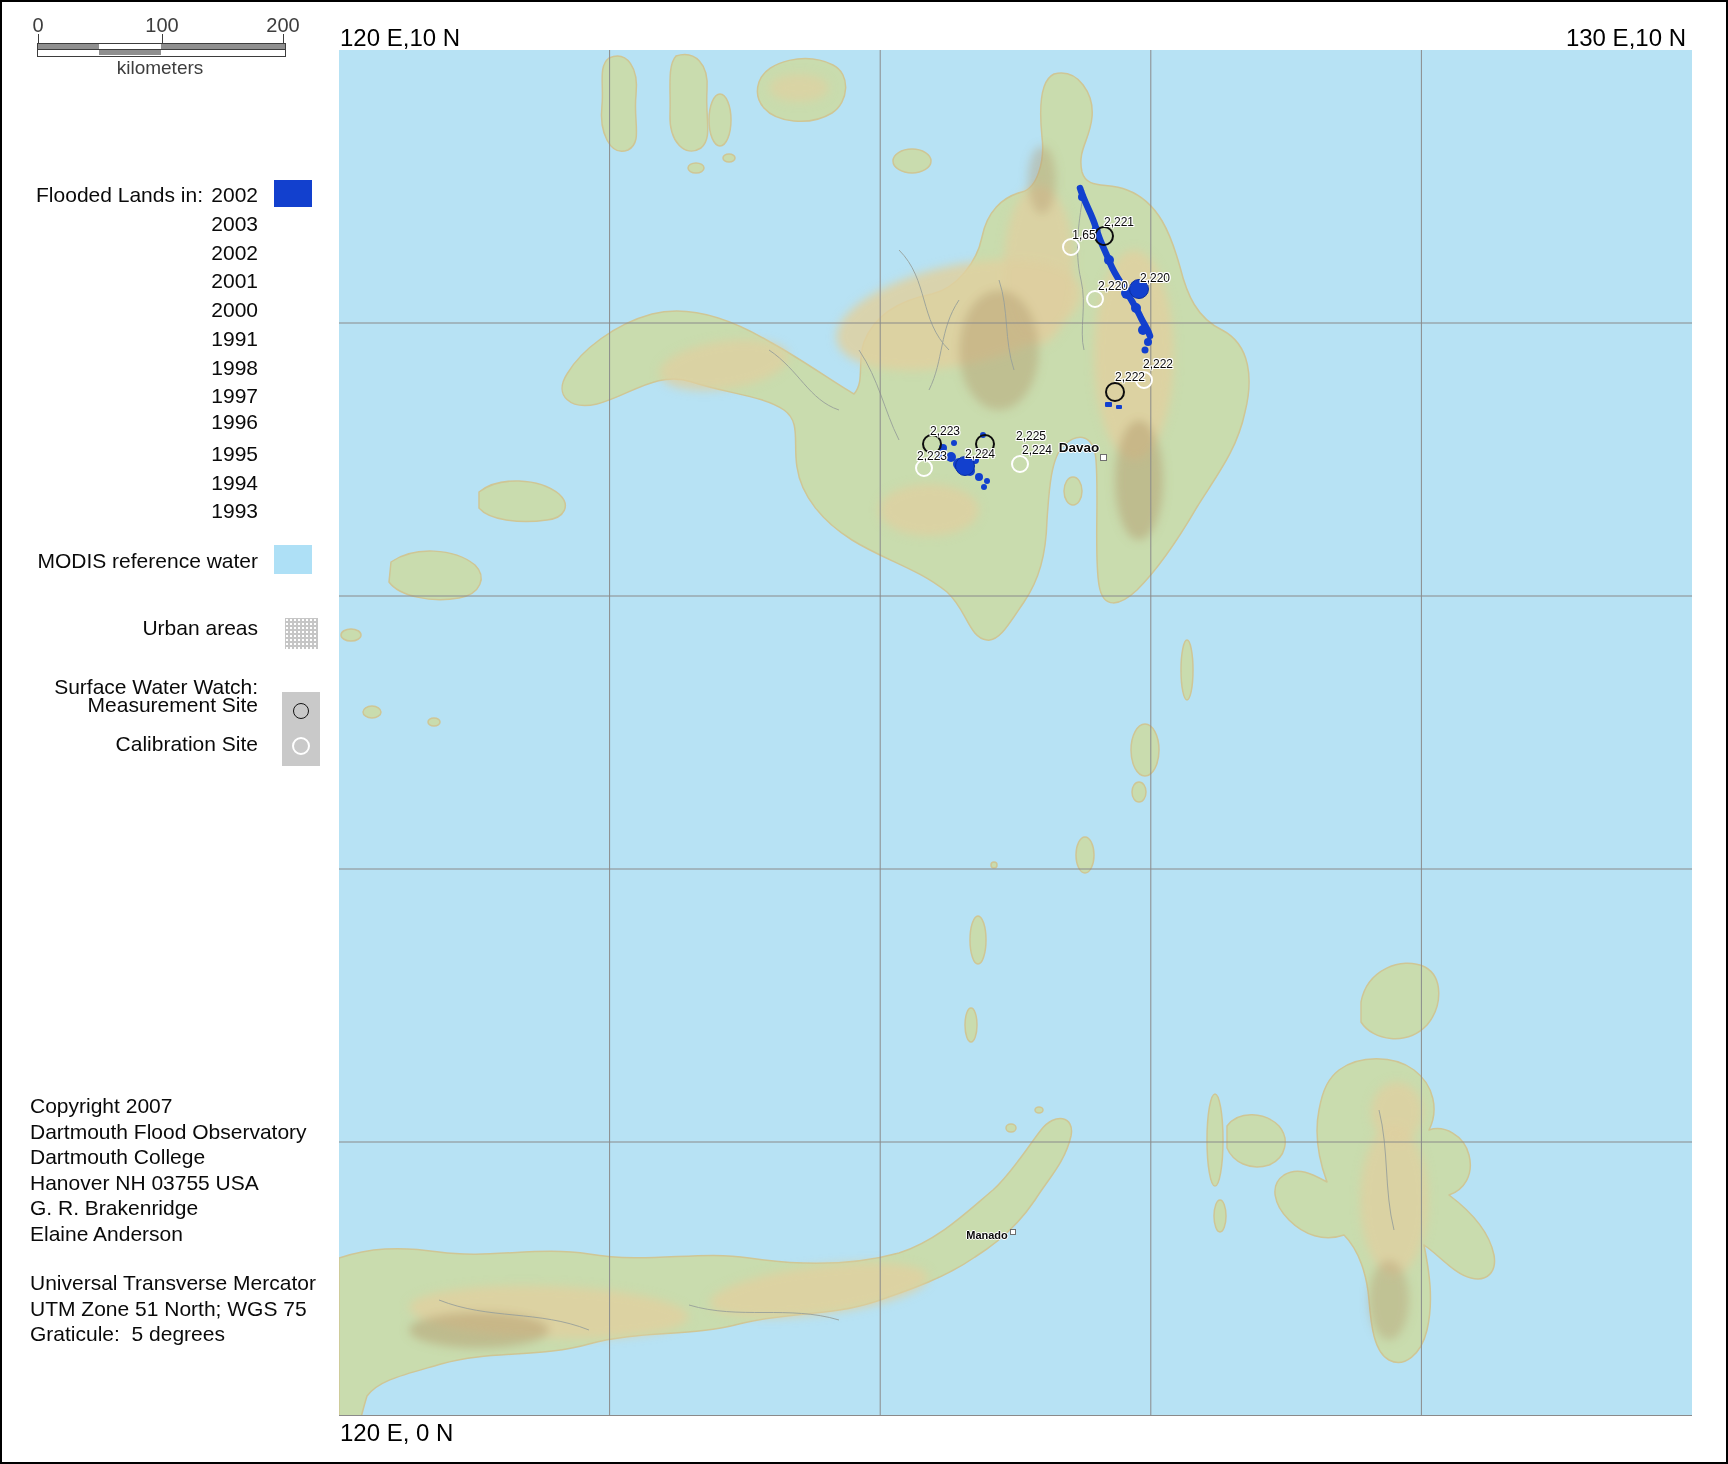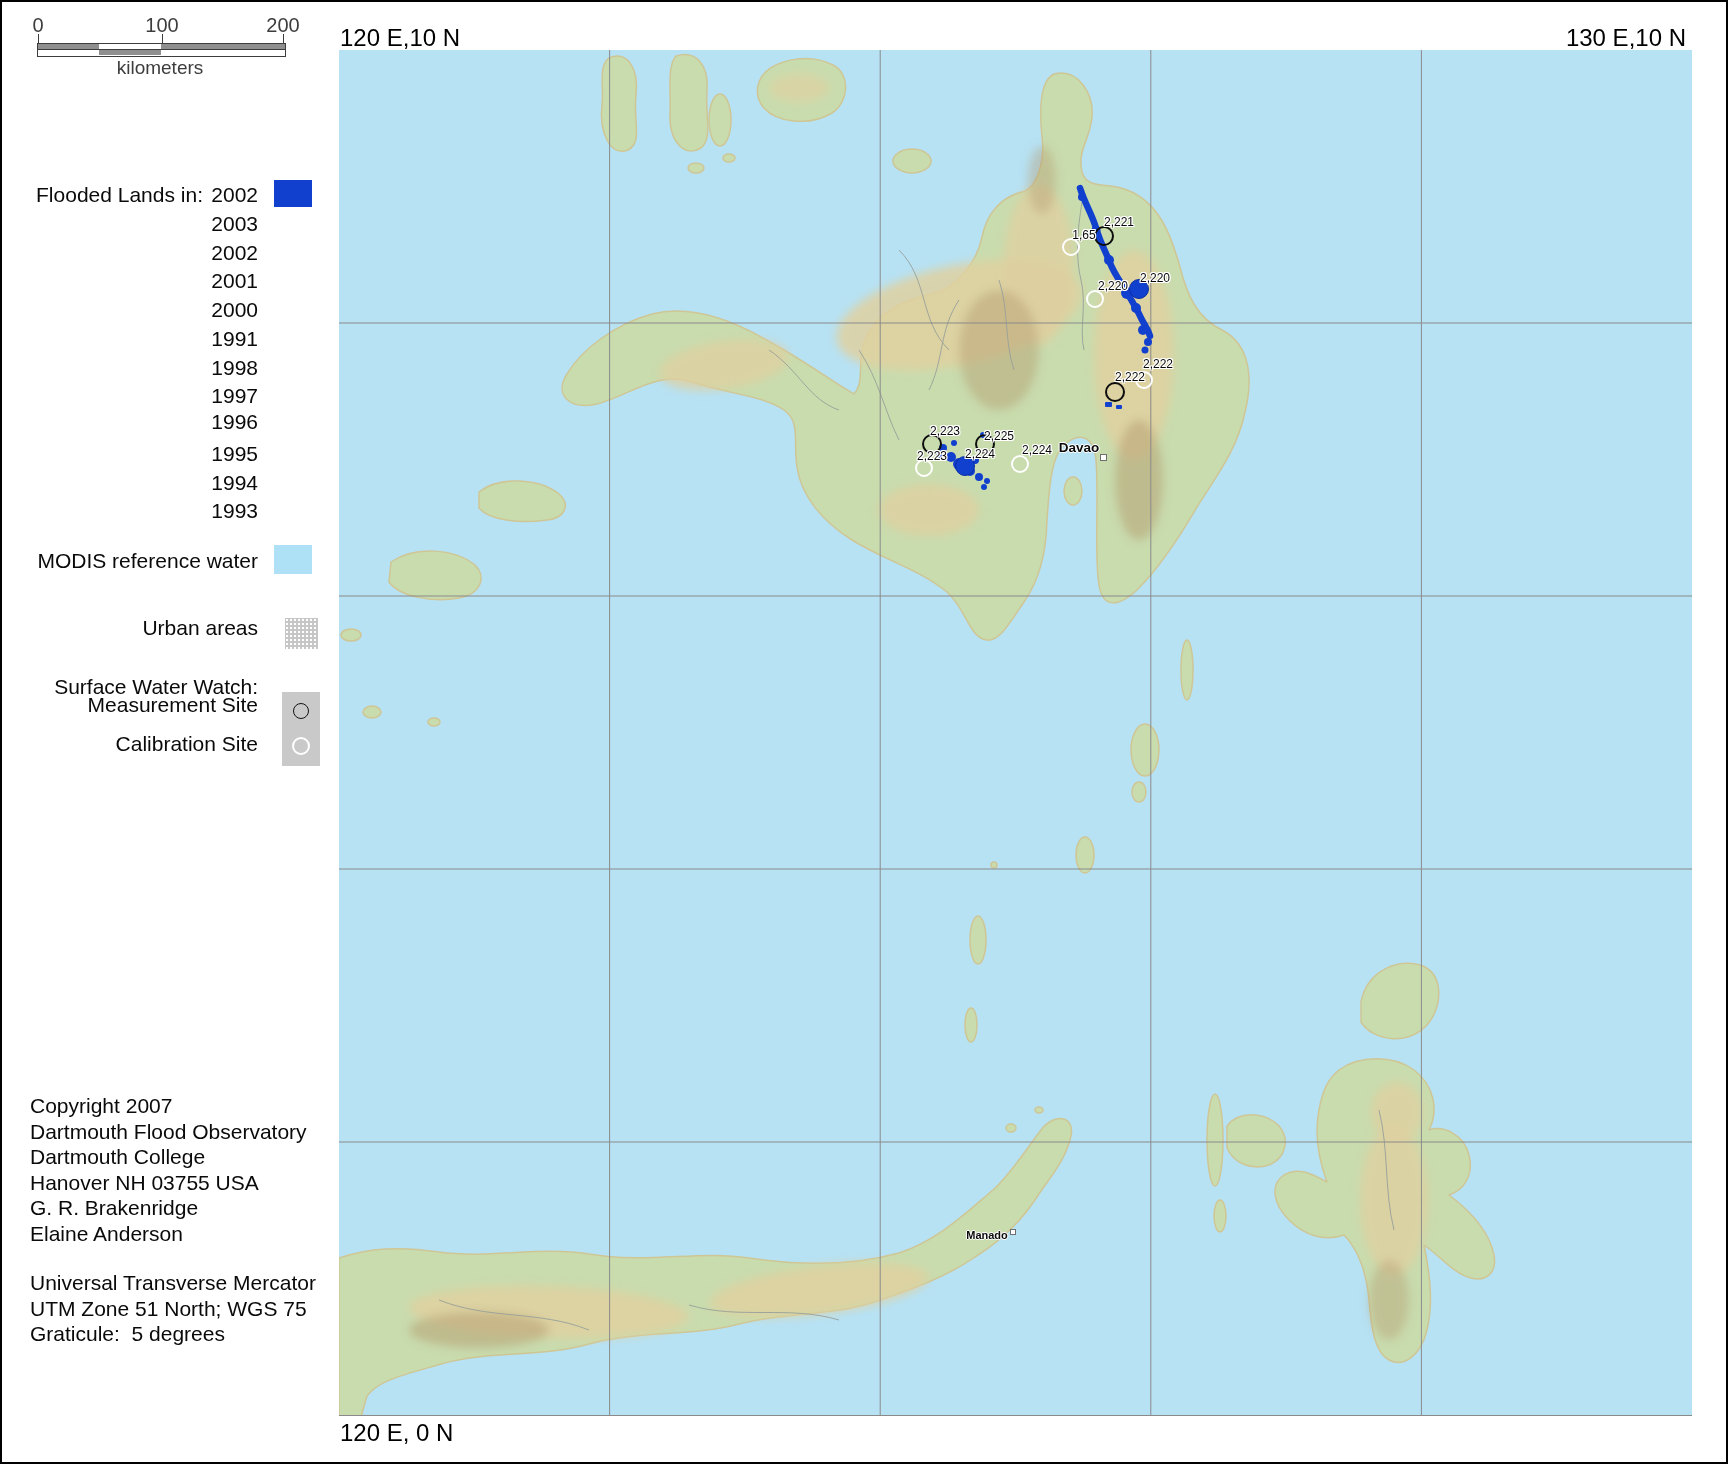--- a/index.html
+++ b/index.html
@@ -267,21 +267,21 @@
         <div class="site-label" style="left: 816px; top: 228px;">2,220</div>
         <div class="site calibration" style="left: 747px; top: 240px;"></div>
         <div class="site-label" style="left: 774px; top: 236px;">2,220</div>
         <div class="site calibration" style="left: 796px; top: 321px;"></div>
         <div class="site-label" style="left: 819px; top: 314px;">2,222</div>
         <div class="site measurement" style="left: 766px; top: 332px;"></div>
         <div class="site-label" style="left: 791px; top: 327px;">2,222</div>
         <div class="site measurement" style="left: 583px; top: 384px;"></div>
         <div class="site-label" style="left: 606px; top: 381px;">2,223</div>
         <div class="site measurement" style="left: 636px; top: 384px;"></div>
-        <div class="site-label" style="left: 660px; top: 386px;">2,225</div>
+        <div class="site-label" style="left: 692px; top: 386px;">2,225</div>
         <div class="site flood" style="left: 616px; top: 406px;"></div>
         <div class="site-label" style="left: 641px; top: 404px;">2,224</div>
         <div class="site calibration" style="left: 576px; top: 409px;"></div>
         <div class="site-label" style="left: 593px; top: 406px;">2,223</div>
         <div class="site calibration" style="left: 672px; top: 405px;"></div>
         <div class="site-label" style="left: 698px; top: 400px;">2,224</div>
         <div class="city-label large" style="left: 740px; top: 397px;">Davao</div>
         <div class="city-marker" style="width: 7px; height: 7px; left: 761px; top: 404px;"></div>
         <div class="city-label small" style="left: 648px; top: 1169px; margin-top: 16px;">Manado</div>
         <div class="city-marker" style="width: 6px; height: 6px; left: 671px; top: 1179px;"></div>

